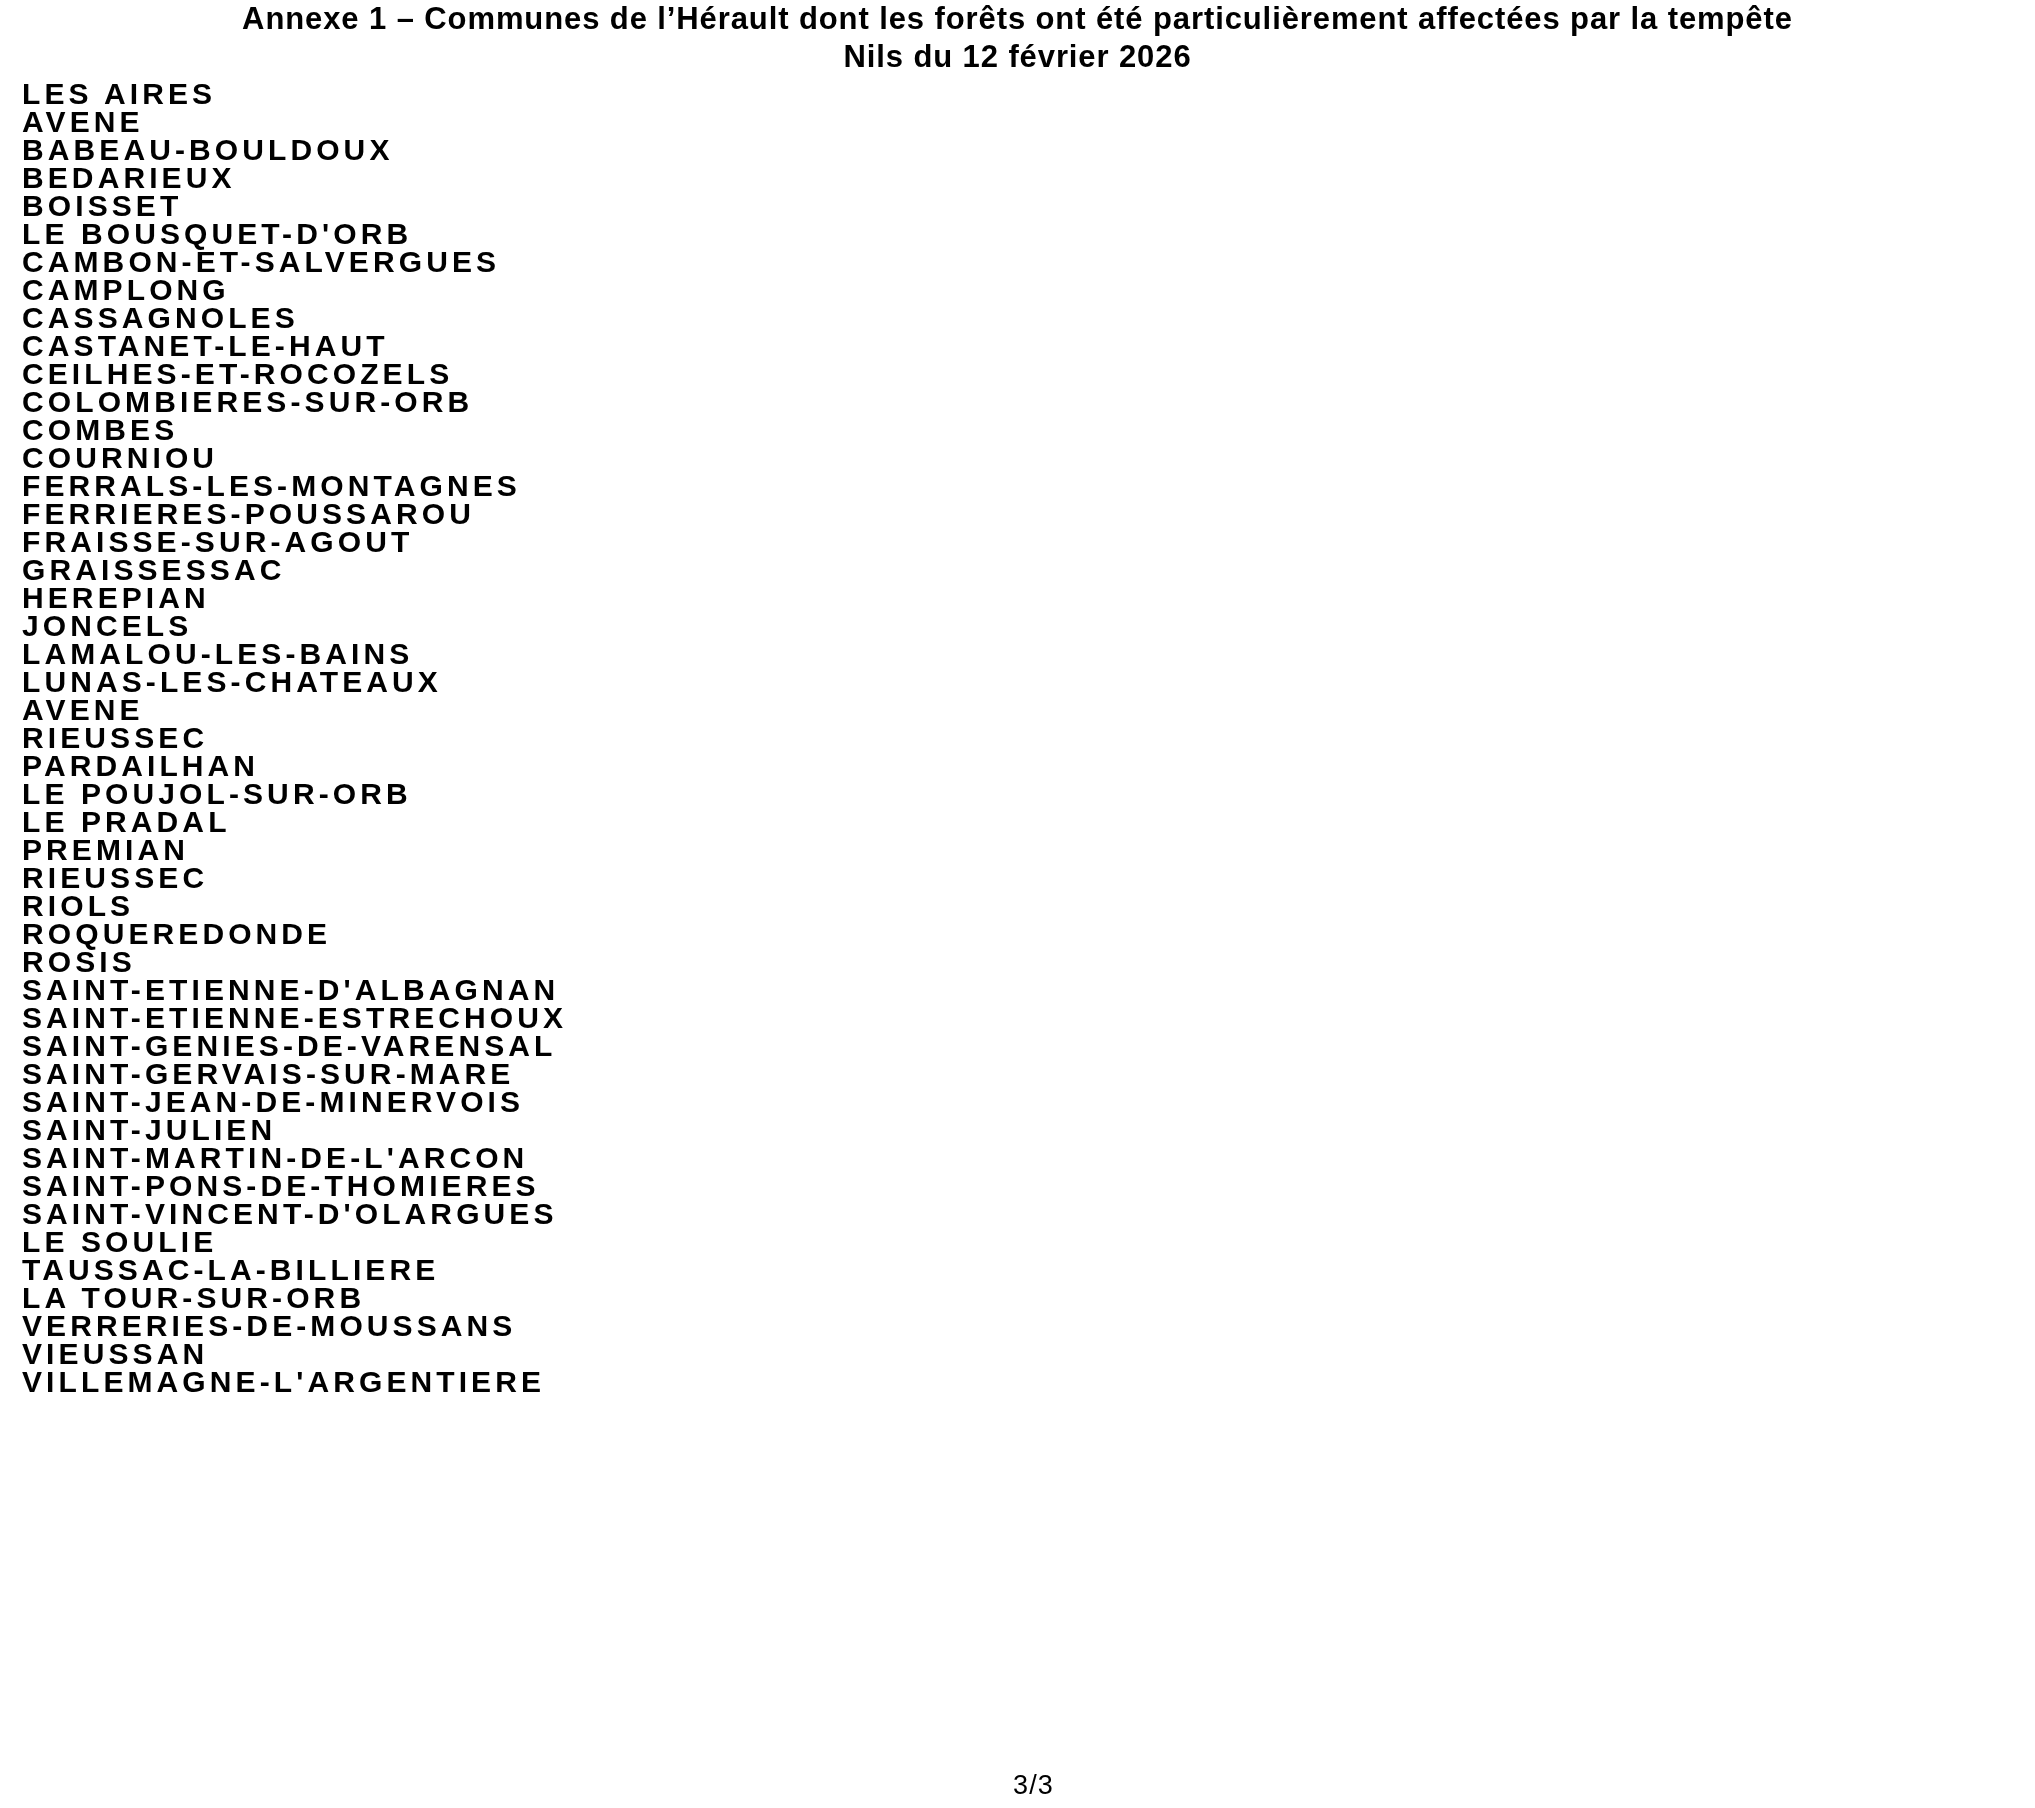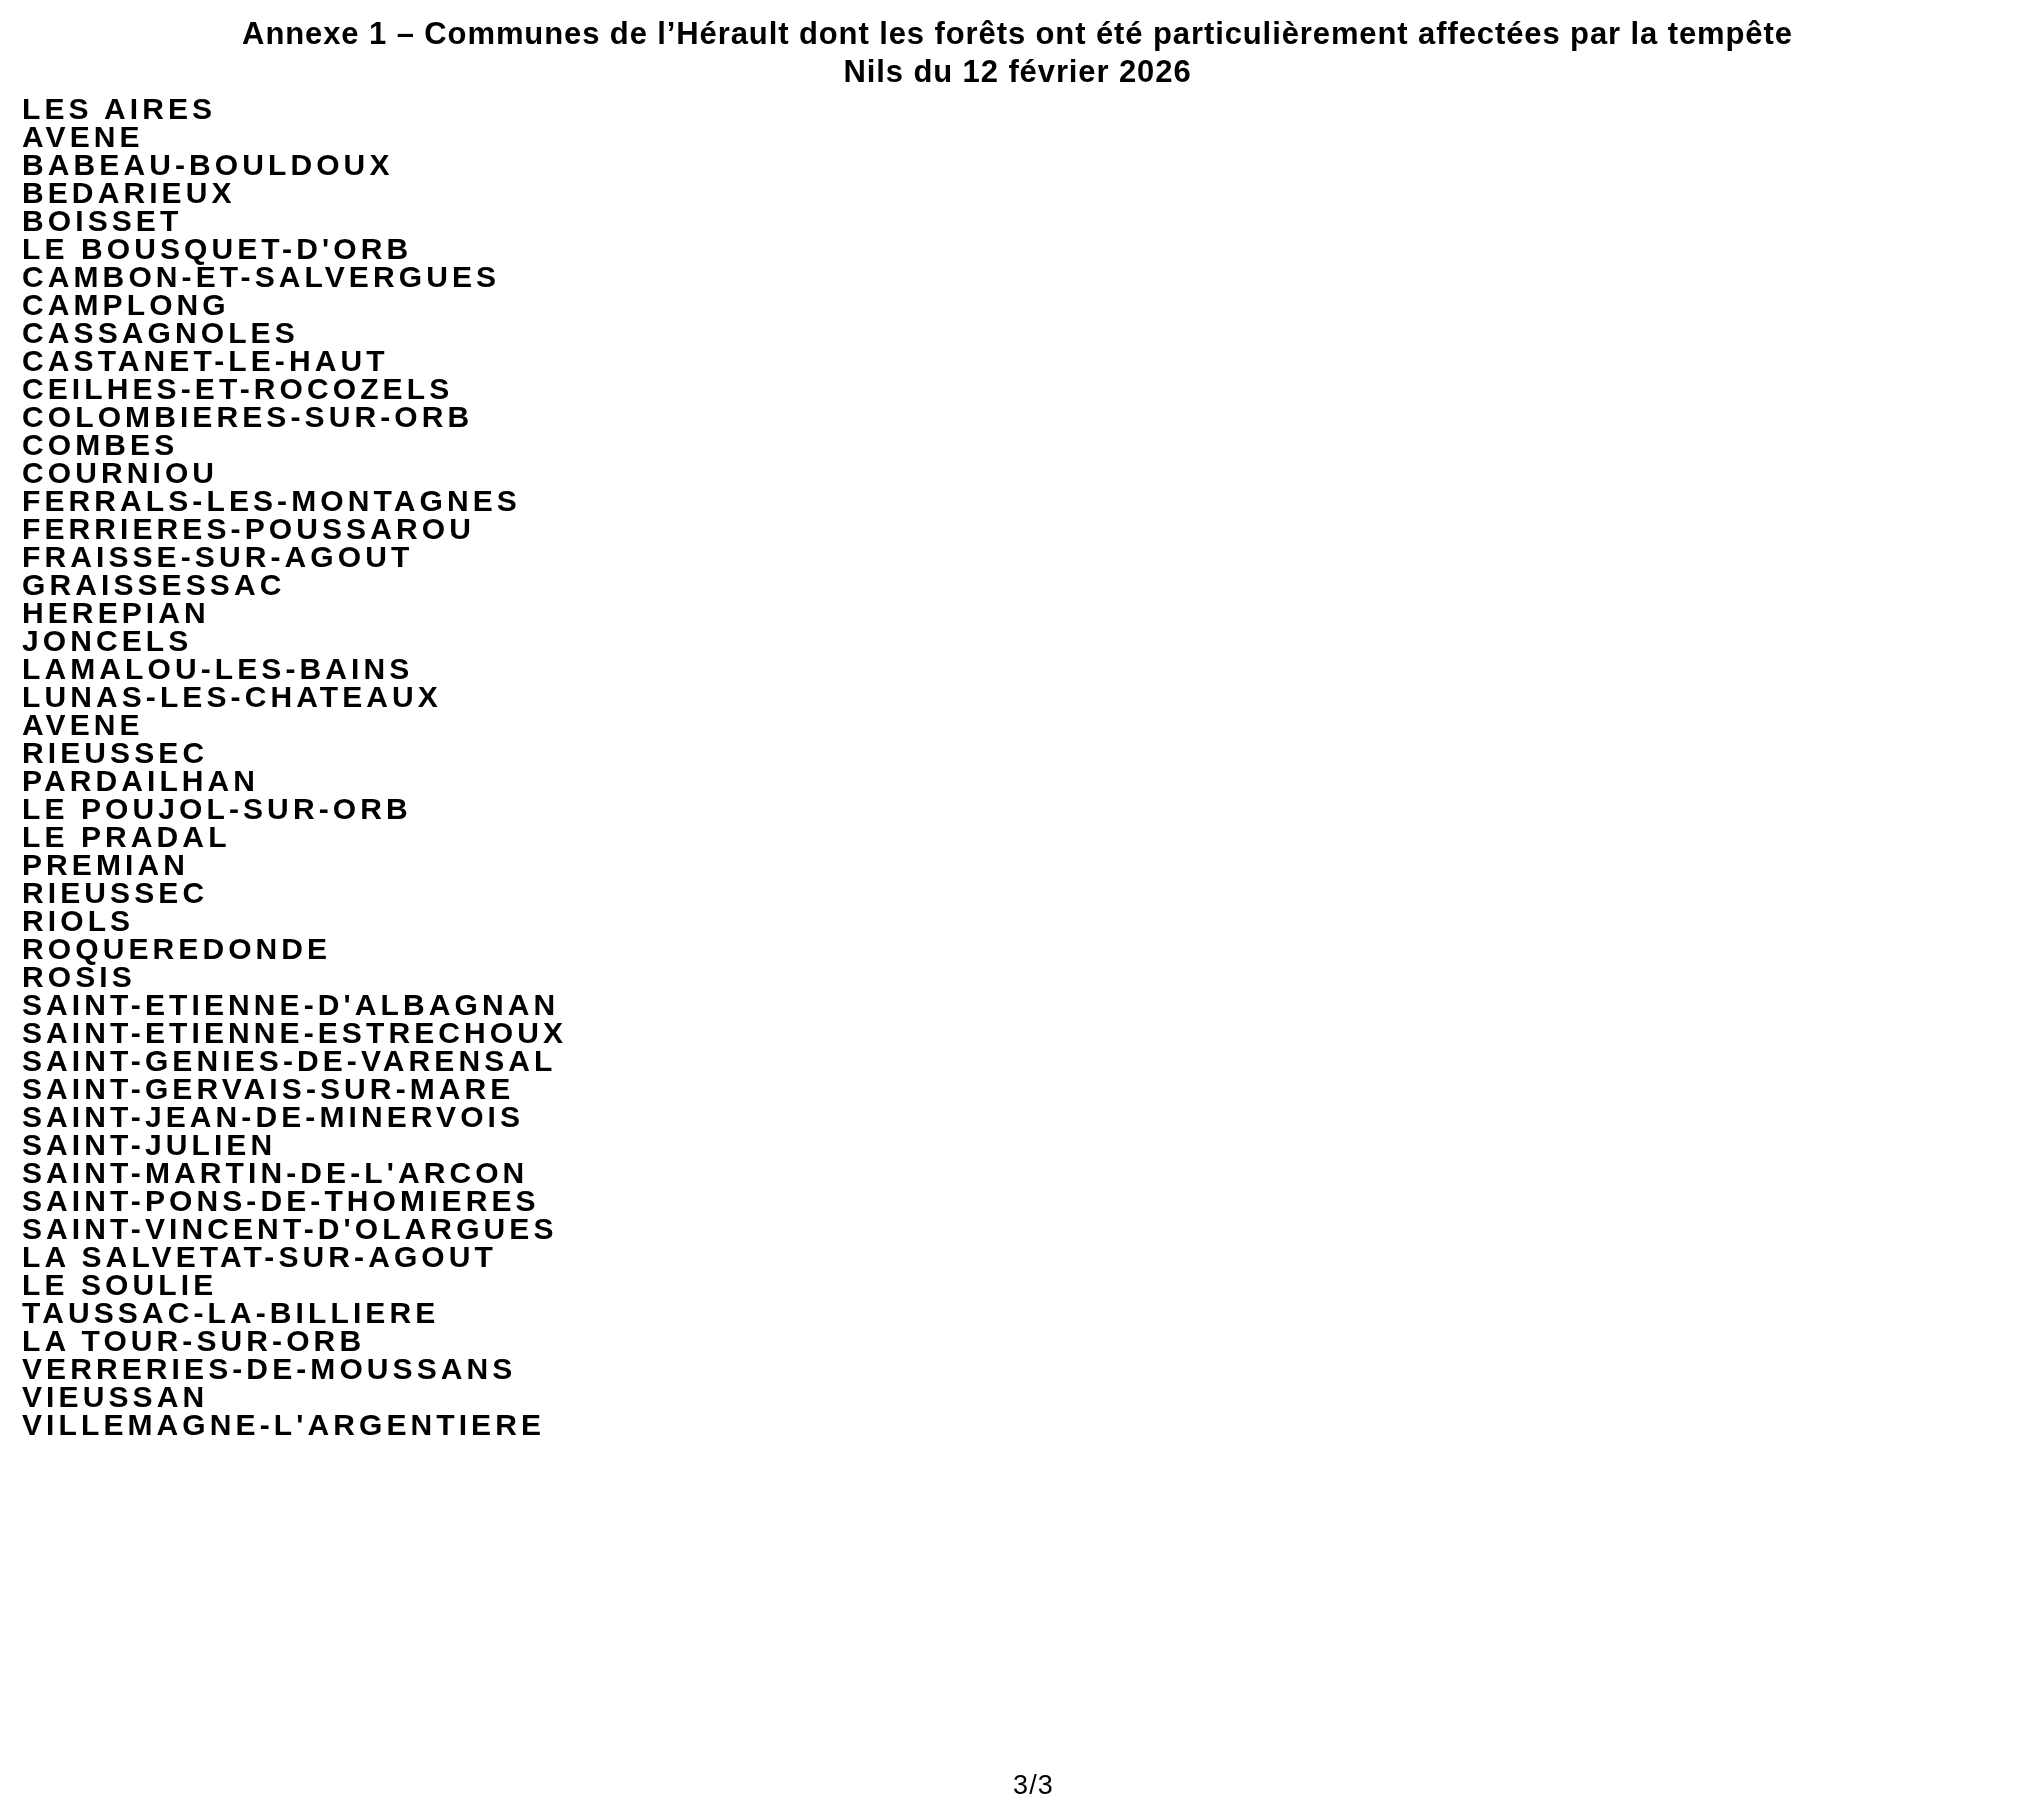--- a/index.html
+++ b/index.html
@@ -10,21 +10,21 @@
   .page {
     position: relative;
     width: 2035px;
     height: 1809px;
     background: #ffffff;
     color: #000000;
     font-family: "Liberation Sans", sans-serif;
     overflow: hidden;
   }
   .doc-title {
-    padding-top: 15px;
+    padding-top: 0;
     text-align: center;
     font-weight: 700;
     font-size: 31px;
     line-height: 38px;
     letter-spacing: 0.9px;
   }
   .doc-title .title-line {
     white-space: nowrap;
   }
   .communes-list {
@@ -94,21 +94,20 @@
       <div class="commune">ROSIS</div>
       <div class="commune">SAINT-ETIENNE-D'ALBAGNAN</div>
       <div class="commune">SAINT-ETIENNE-ESTRECHOUX</div>
       <div class="commune">SAINT-GENIES-DE-VARENSAL</div>
       <div class="commune">SAINT-GERVAIS-SUR-MARE</div>
       <div class="commune">SAINT-JEAN-DE-MINERVOIS</div>
       <div class="commune">SAINT-JULIEN</div>
       <div class="commune">SAINT-MARTIN-DE-L'ARCON</div>
       <div class="commune">SAINT-PONS-DE-THOMIERES</div>
       <div class="commune">SAINT-VINCENT-D'OLARGUES</div>
-      <div class="commune">LA SALVETAT-SUR-AGOUT</div>
       <div class="commune">LE SOULIE</div>
       <div class="commune">TAUSSAC-LA-BILLIERE</div>
       <div class="commune">LA TOUR-SUR-ORB</div>
       <div class="commune">VERRERIES-DE-MOUSSANS</div>
       <div class="commune">VIEUSSAN</div>
       <div class="commune">VILLEMAGNE-L'ARGENTIERE</div>
     </section>
 
   <footer class="page-number">3/3</footer>
 

